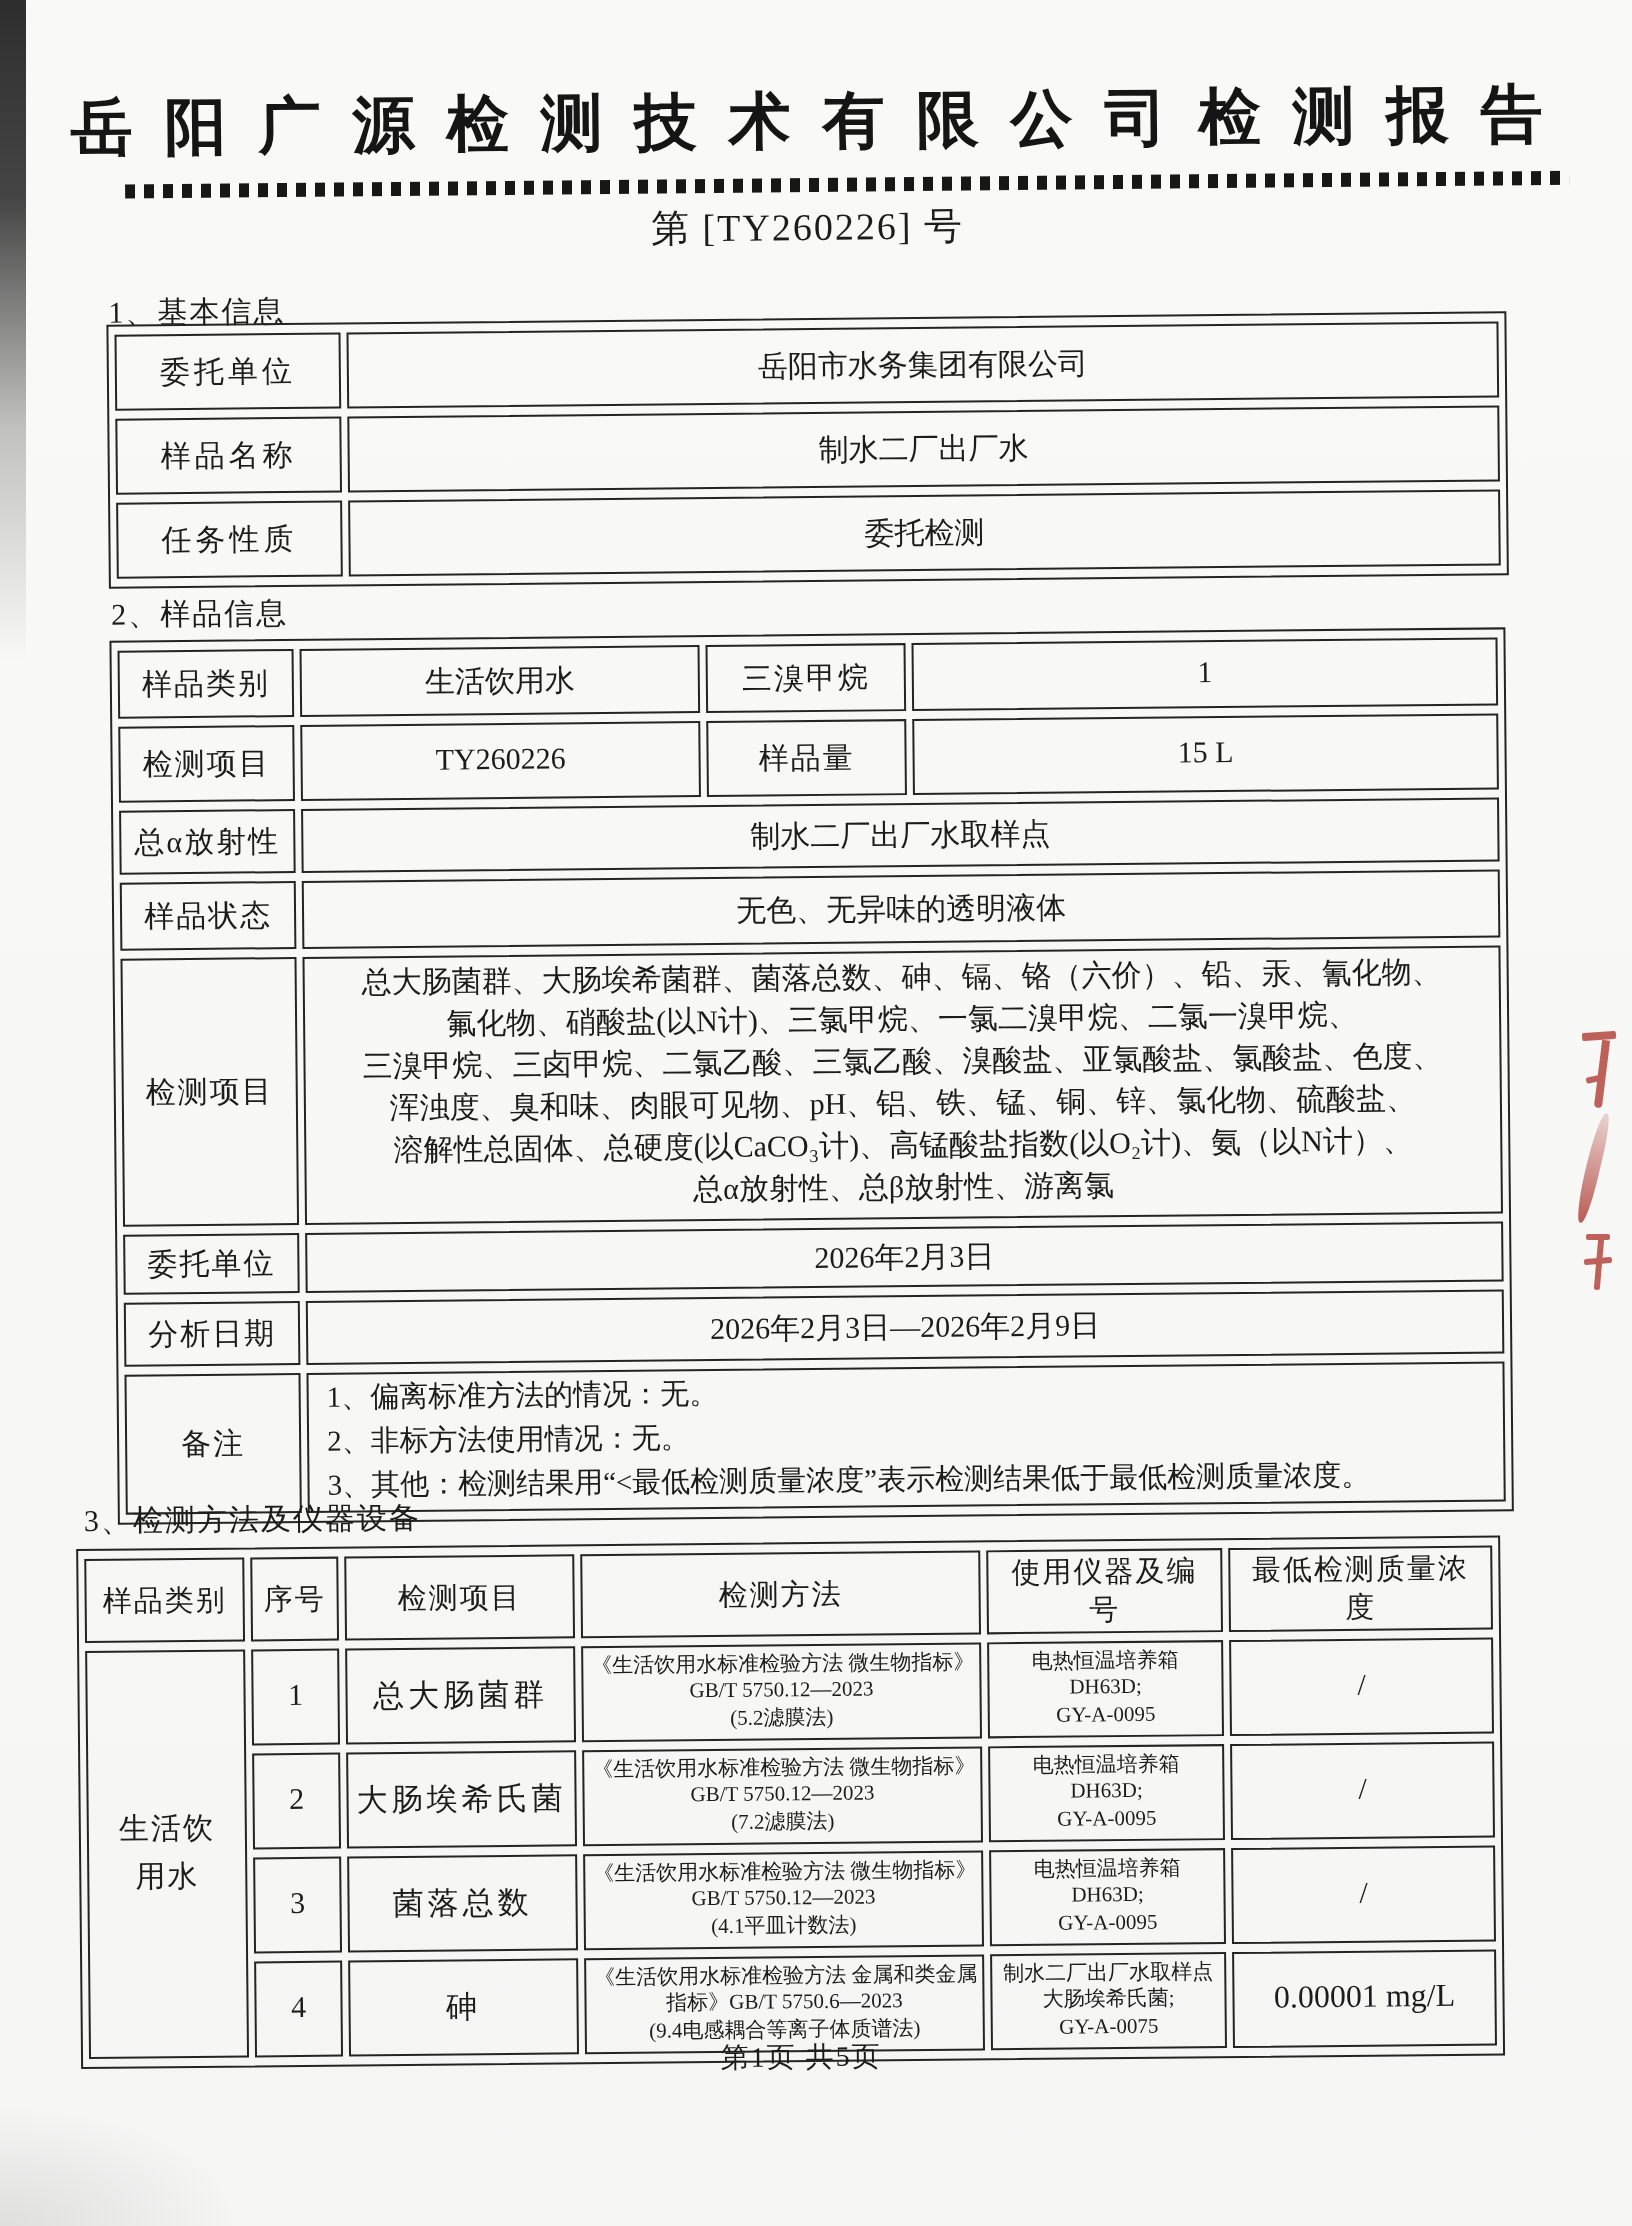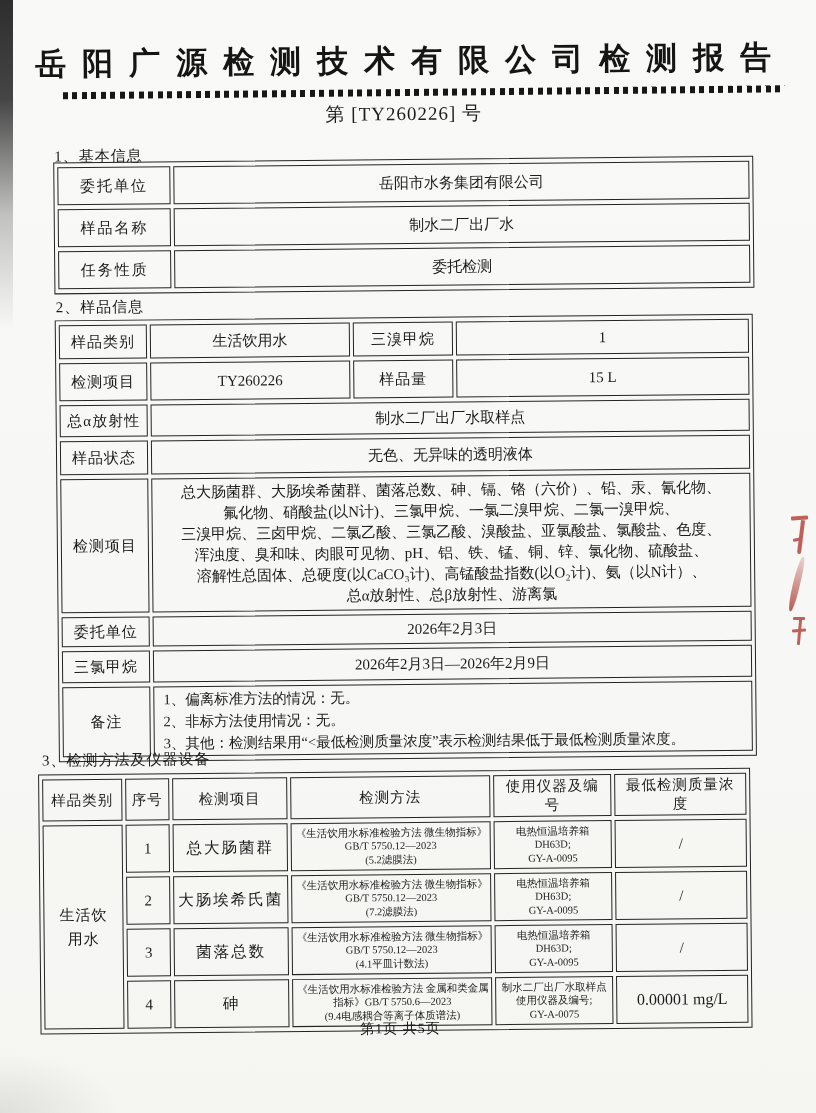--- a/index.html
+++ b/index.html
@@ -155,21 +155,21 @@
           <div>浑浊度、臭和味、肉眼可见物、pH、铝、铁、锰、铜、锌、氯化物、硫酸盐、</div>
           <div>溶解性总固体、总硬度(以CaCO₃计)、高锰酸盐指数(以O₂计)、氨（以N计）、</div>
           <div>总α放射性、总β放射性、游离氯</div>
         </td>
       </tr>
       <tr class="r6">
         <td class="lbl">委托单位</td>
         <td class="val" colspan="3">2026年2月3日</td>
       </tr>
       <tr class="r7">
-        <td class="lbl">三氯甲烷</td>
+        <td class="lbl">分析日期</td>
         <td class="val" colspan="3">2026年2月3日—2026年2月9日</td>
       </tr>
       <tr class="r8">
         <td class="lbl">备注</td>
         <td class="val remarks" colspan="3">
           <div>1、偏离标准方法的情况：无。</div>
           <div>2、非标方法使用情况：无。</div>
           <div>3、其他：检测结果用“&lt;最低检测质量浓度”表示检测结果低于最低检测质量浓度。</div>
         </td>
       </tr>
@@ -244,21 +244,21 @@
       <tr class="dr">
         <td class="no">4</td>
         <td class="item">砷</td>
         <td class="method">
           <span>《生活饮用水标准检验方法 金属和类金属</span>
           <span>指标》GB/T 5750.6—2023</span>
           <span>(9.4电感耦合等离子体质谱法)</span>
         </td>
         <td class="inst">
           <span>制水二厂出厂水取样点</span>
-          <span>使用仪器及编号;</span>
+          <span>大肠埃希氏菌;</span>
           <span>GY-A-0075</span>
         </td>
         <td class="limit limit4">0.00001 mg/L</td>
       </tr>
     </tbody>
       </table>
 
     <div class="footer">第1页 共5页</div>
   </div>
 

